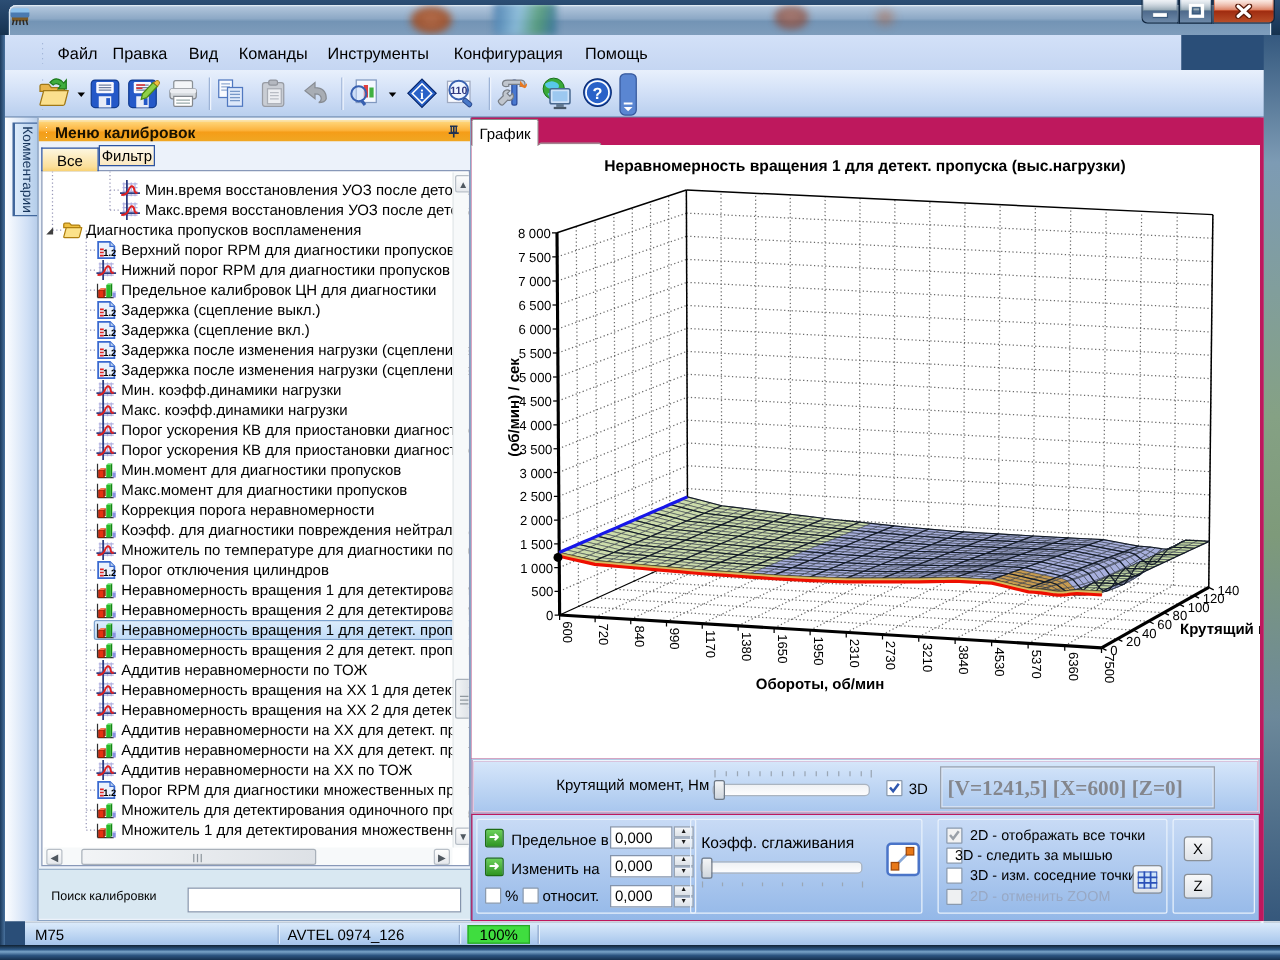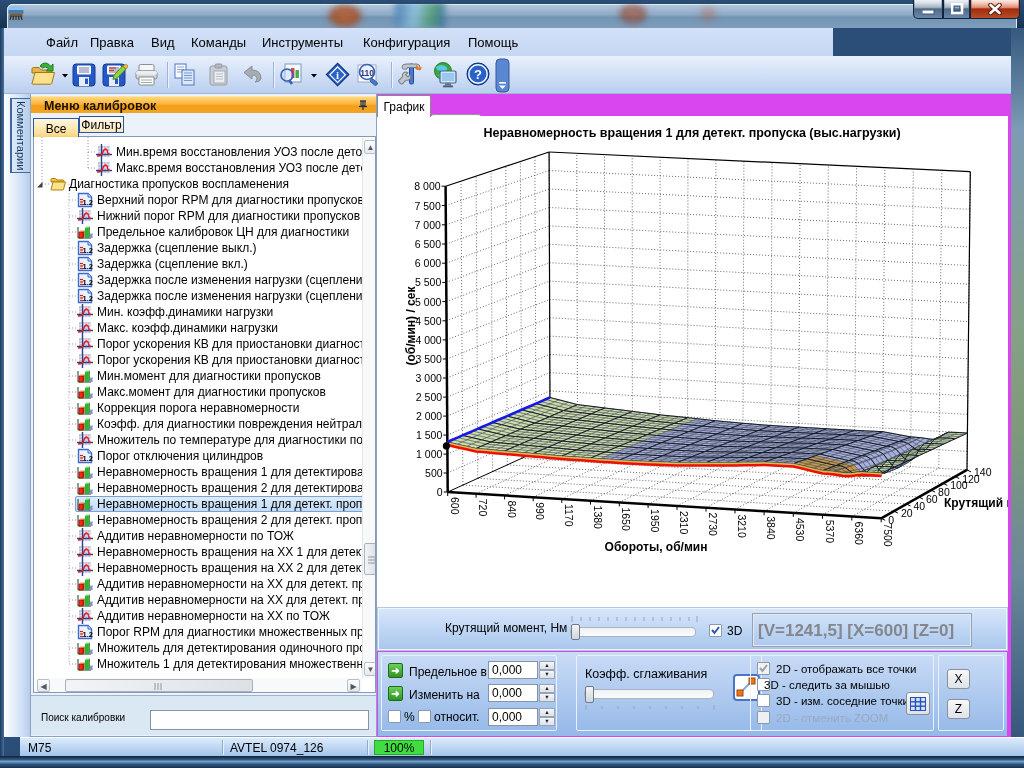--- a/index.html
+++ b/index.html
@@ -11,21 +11,21 @@
 #winbtns{right:4px;top:0;height:19px;display:flex}
 .wbtn{height:19px;border:1px solid #10263f;border-top:none;position:relative}
 .wbtn .gl{position:absolute;left:1px;right:1px;top:0;height:8px;background:linear-gradient(rgba(255,255,255,.75),rgba(255,255,255,.22))}
 #bmin{width:30px;border-radius:0 0 0 5px;background:linear-gradient(#bdcbdc,#78909f 45%,#4e6a8c 50%,#6d89a8)}
 #bmax{width:27px;background:linear-gradient(#bdcbdc,#78909f 45%,#4e6a8c 50%,#6d89a8)}
 #bclose{width:50px;border-radius:0 0 5px 0;background:linear-gradient(#eda98f,#d05c38 45%,#a02c10 50%,#b84e28)}
 #frameL{left:0;top:28px;width:4px;height:728px;background:linear-gradient(90deg,#1c3a5c,#48719d)}
 #frameR{left:1011px;top:28px;width:13px;height:728px;background:linear-gradient(#35597f 0%,#7d9bb4 14%,#85a184 42%,#7e9a7a 55%,#6c889a 75%,#2f5278 100%)}
 #frameB{left:0;top:756px;width:1024px;height:12px;background:linear-gradient(#123,#2e5986 30%,#79a3c8 45%,#2c5480 70%,#16304e)}
 
-#menubar{left:4px;top:28px;width:829px;height:28px;background:linear-gradient(#d3e1f8,#c5d6f2);color:#000;font-size:13px}
+#menubar{left:4px;top:28px;width:941px;height:28px;background:linear-gradient(#d3e1f8,#c5d6f2);color:#000;font-size:13px}
 #menubar span{position:absolute;top:7px}
 #toolbar{left:4px;top:56px;width:1007px;height:38px;background:linear-gradient(#e8f0fc,#cfdef6 55%,#b9cfee);border-bottom:1px solid #9fb6d8}
 .grip{position:absolute;width:3px;background-image:radial-gradient(circle 1px at 1px 2px,#8aa0c8 55%,transparent 60%);background-size:3px 4px}
 
 #dock{left:4px;top:94px;width:26px;height:643px;background:linear-gradient(90deg,#fdfeff,#cfdff5 70%,#b7cdea)}
 #comtab{left:10px;top:98px;width:21px;height:75px;background:linear-gradient(90deg,#dcebfb,#b4cdea);border:1px solid #41679c;border-left:2px solid #41679c;font-size:11px;color:#17355c;writing-mode:vertical-rl;text-align:center;line-height:19px}
 
 #lpanel{left:30px;top:94px;width:347px;height:643px;background:#ecf2fa;border:1px solid #8aa3c4;border-top:none}
 #lphead{left:0;top:2px;width:345px;height:17px;background:linear-gradient(#ffd77c,#fcb33d 45%,#f59d18 55%,#f0a723);border-top:1px solid #fce4a8;color:#1a1200;font-size:12.5px;font-weight:bold;padding:2px 0 0 13px}
 #pin{position:absolute;right:8px;top:3px;width:10px;height:11px}
@@ -35,21 +35,21 @@
 #tree{left:2px;top:42px;width:343px;height:557px;background:#fff;border:1px solid #8898b8;overflow:hidden}
 .trow{position:absolute;white-space:nowrap;font-size:12px;color:#000;height:16px}
 .trow .tx{position:absolute;top:1px}
 .ticon{position:absolute;width:16px;height:16px}
 #vsb{left:328px;top:1px;width:15px;height:540px;background:#f7f9fa;border-left:1px solid #e4e7ea}
 #hsb{left:1px;top:541px;width:327px;height:15px;background:#f7f9fa}
 .sbtn{position:absolute;background:linear-gradient(#fdfdfd,#e6e9ed);border:1px solid #b8bfc7;border-radius:2px;color:#505860;font-size:8px;text-align:center;line-height:13px}
 .sthumb{position:absolute;background:linear-gradient(90deg,#f2f4f6,#dde1e6);border:1px solid #a9b1ba;border-radius:2px}
 #lsearch{left:0;top:601px;width:345px;height:40px;background:#d9e8f2;border-top:1px solid #9db4cc}
 
-#rpanel{left:377px;top:94px;width:634px;height:643px;background:#d946ef}
+#rpanel{left:377px;top:94px;width:634px;height:643px;background:#be185d}
 .rtab{position:absolute;font-size:12px;text-align:center}
 #rtab1{left:0px;top:1px;width:54px;height:22px;background:#fff;border:1px solid #898989;border-bottom:none;border-radius:2px 2px 0 0;z-index:2;padding-top:4px}
 #rtab2{left:54px;top:20px;width:50px;height:19px;background:linear-gradient(#f5f5f3,#e1e1dd);border:1px solid #989898;border-radius:2px 2px 0 0;padding-top:2px}
 #rtabline{left:0;top:23px;width:631px;height:1px;background:#898989}
 #ctrl1{left:1px;top:514px;width:629px;height:42px;background:linear-gradient(#d6e6fa,#a9c7ee);border:1px solid #eef4fc;outline:1px solid #b0c8e4}
 #ctrl2{left:1px;top:558px;width:629px;height:84px;background:linear-gradient(#cadcf6,#94b8e8)}
 .gbox{position:absolute;border:1px solid #e8f1fc;border-radius:2px}
 .gtext{position:absolute;font-size:12px;color:#000;white-space:nowrap}
 .inp{position:absolute;background:#fff;border:1px solid #8494ac;font-size:12px;padding:1px 0 0 3px}
 .spin{position:absolute;width:16px;height:18px}
@@ -1993,21 +1993,21 @@
       </svg>
     <div class="abs" style="left:191px;top:18px;width:126px;height:10px;background:linear-gradient(#eef1f4,#fdfdfe);border:1px solid #aab4c0;border-radius:4px"></div>
     <div class="abs" style="left:192px;top:15px;width:9px;height:16px;background:linear-gradient(#f4f5f6,#cfd6dd);border:1px solid #707a86;border-radius:2px"></div>
     <div class="cb" style="left:330px;top:15px">
         <svg width="11" height="11" style="position:absolute;left:0;top:0">
           <path d="M2 5 L4.5 8 L9 2" stroke="#2f58b0" stroke-width="2" fill="none"></path>
         </svg>
       </div>
     <div class="gtext" style="left:348px;top:15px">3D</div>
     <div class="abs" style="left:373px;top:4px;width:220px;height:34px;border:1px solid #9aa2ae;box-shadow:inset 0 0 0 1px #dfe8f4">
-      <div class="gtext" style="left:5px;top:7px;font-size:17px;font-weight:bold;color:#84868c;font-family:Liberation Sans, sans-serif">[V=1241,5] [X=600] [Z=0]</div>
+      <div class="gtext" style="left:5px;top:7px;font-size:17px;font-weight:bold;color:#84868c;font-family:Liberation Serif, serif">[V=1241,5] [X=600] [Z=0]</div>
     </div>
   </div>
   <div class="abs" id="ctrl2">
     <div class="gbox" style="left:3px;top:3px;width:176px;height:76px">
       <div class="gab" style="left:6px;top:7px">➜</div>
         <div class="gtext" style="left:27px;top:9px">Предельное в</div>
       <div class="gab" style="left:6px;top:30px">➜</div>
         <div class="gtext" style="left:27px;top:32px">Изменить на</div>
       <div class="cb" style="left:6px;top:54px"></div>
         <div class="gtext" style="left:22px;top:54px">%</div>
@@ -2022,21 +2022,21 @@
         </div>
       <div class="spin" style="left:157px;top:28px">
           <div class="up">▲</div>
           <div class="dn" style="top:9px">▼</div>
         </div>
       <div class="spin" style="left:157px;top:52px">
           <div class="up">▲</div>
           <div class="dn" style="top:9px">▼</div>
         </div>
     </div>
-    <div class="gbox" style="left:198px;top:3px;width:186px;height:76px">
+    <div class="gbox" style="left:174px;top:3px;width:186px;height:76px">
       <div class="gtext" style="left:8px;top:11px;font-size:12.5px">Коэфф. сглаживания</div>
       <div class="abs" style="left:7px;top:33px;width:130px;height:10px;background:linear-gradient(#eef1f4,#fdfdfe);border:1px solid #aab4c0;border-radius:4px"></div>
       <div class="abs" style="left:8px;top:30px;width:9px;height:17px;background:linear-gradient(#f4f5f6,#cfd6dd);border:1px solid #707a86;border-radius:2px"></div>
       <svg class="abs" style="left:8px;top:49px" width="132" height="6">
           <g stroke="#9aa6b4" stroke-width="1">
             <line x1="1" y1="0" x2="1" y2="5"></line>
             <line x1="17" y1="1" x2="17" y2="4"></line>
             <line x1="33" y1="1" x2="33" y2="4"></line>
             <line x1="49" y1="1" x2="49" y2="4"></line>
             <line x1="65" y1="1" x2="65" y2="4"></line>

